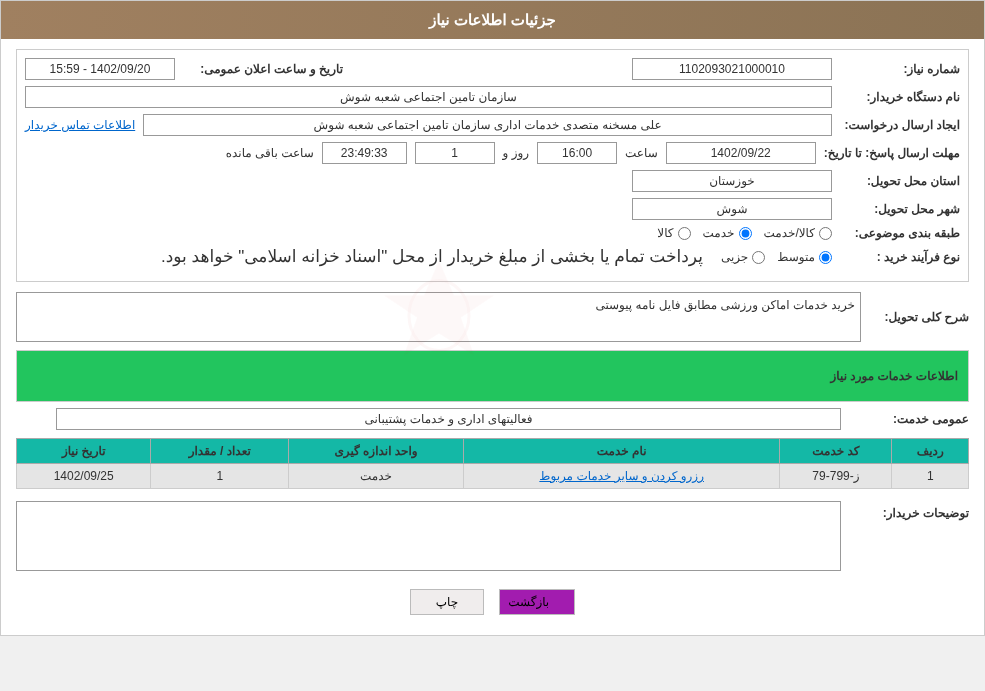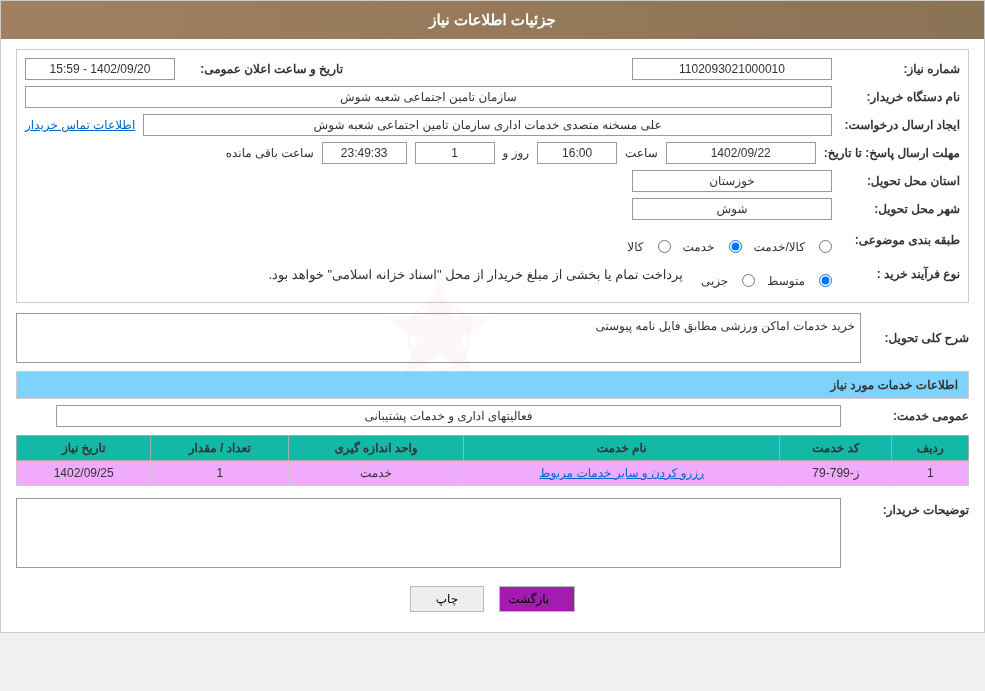--- a/index.html
+++ b/index.html
@@ -61,28 +61,27 @@
       cursor: pointer;
       text-decoration: underline;
     }
     .radio-group {
       display: flex;
       gap: 12px;
       align-items: center;
     }
     .radio-item {
       display: flex;
-      align-items: flex-start;
-      gap: 14px;
-      margin-top: 14px;
+      align-items: flex-end;
+      gap: 4px;
     }
     .section-title {
-      background: #7dd3fc;
+      background: #22c55e;
       border: 1px solid #ccc;
-      padding: 6px 10px;
+      padding: 18px 10px;
       font-weight: bold;
       margin-bottom: 6px;
       text-align: right;
     }
     .textarea-box {
       width: 100%;
       border: 1px solid #999;
       min-height: 60px;
       background: #fff;
       padding: 4px;
@@ -101,21 +100,21 @@
       background: #14b8a6;
       border: 1px solid #aaa;
       padding: 5px 8px;
       text-align: center;
       font-weight: bold;
     }
     table td {
       border: 1px solid #ccc;
       padding: 5px 8px;
       text-align: center;
-      background: #f0abfc;
+      background: #e5e5e5;
     }
     table td.link-cell {
       color: #0066cc;
       text-decoration: underline;
       cursor: pointer;
       margin-left: 14px;
     }
     .buttons-row {
       display: flex;
       justify-content: center;
@@ -134,21 +133,21 @@
       background: #a21caf;
       border-color: #bbb;
       padding-left: 8px;
     }
     .btn-print {
       background: #f0eded;
       border-color: #bbb;
     }
     .flex-spacer { flex: 1; }
     .shrink-text {
-      font-size: 13px;
+      font-size: 17px;
     }
     .anahita-watermark {
       position: absolute;
       left: 50%;
       top: 50%;
       transform: translate(-50%, -50%);
       opacity: 0.12;
       pointer-events: none;
     }
     .relative-wrap {

